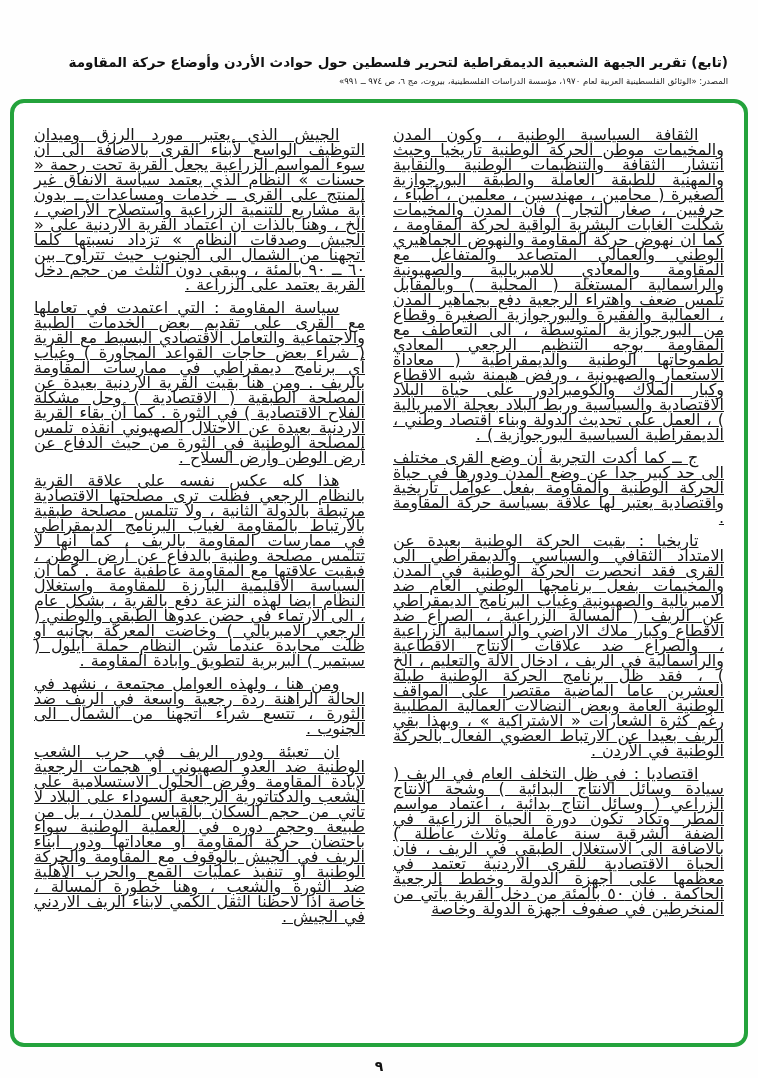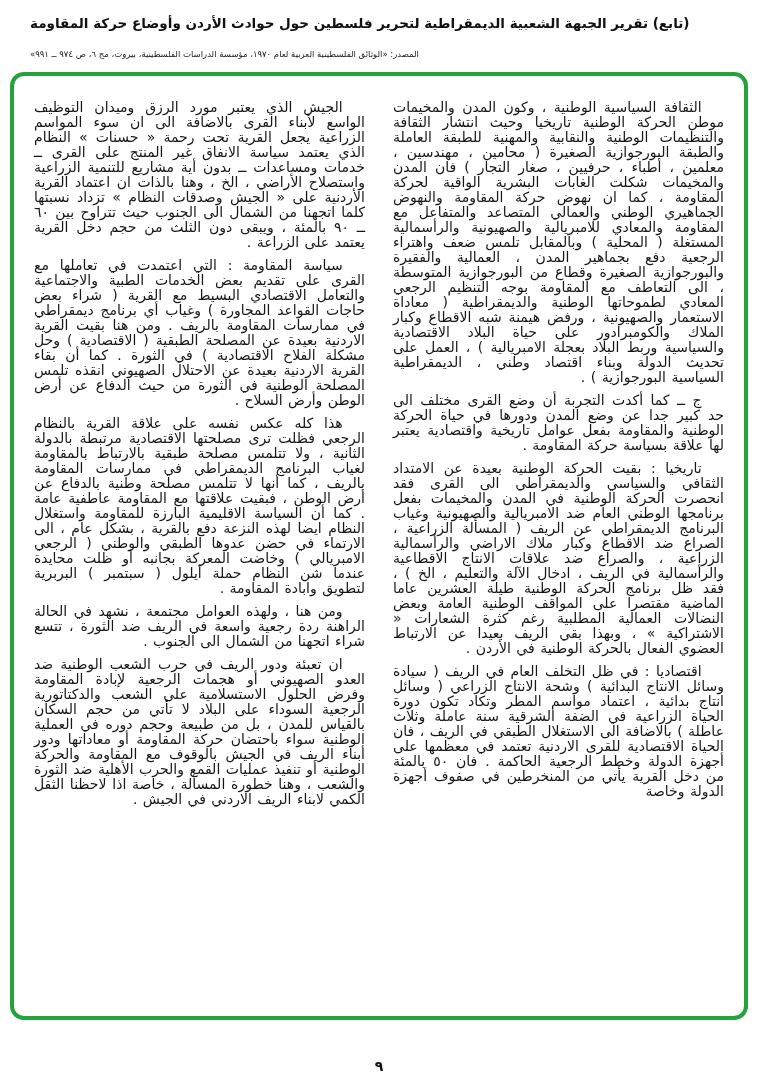--- a/index.html
+++ b/index.html
@@ -14,32 +14,32 @@
   }
   .scan {
     position: relative;
     width: 758px;
     height: 1078px;
     direction: rtl;
     background: #fefefe;
     overflow: hidden;
   }
   .header {
-    padding-top: 15px;
-    text-align: left;
+    padding-top: 54px;
+    text-align: right;
   }
   .title {
     font-size: 13.5px;
     font-weight: bold;
     letter-spacing: 0;
     color: #111;
     padding: 0 30px;
   }
   .source {
-    margin-top: 18px;
+    margin-top: 6px;
     font-size: 8.5px;
     color: #222;
     padding: 0 30px;
   }
   .frame {
     margin: 13px 10px 0 10px;
     height: 948px;
     border: 4px solid var(--accent);
     border-radius: 14px;
     padding: 24px 20px 20px 20px;
@@ -51,26 +51,27 @@
     flex-direction: row;
     gap: 28px;
     height: 100%;
   }
   .col {
     flex: 1 1 0;
     min-width: 0;
   }
   .col p {
     margin: 0 0 8px 0;
-    font-size: 14px;
+    font-size: 16px;
     line-height: 15px;
     text-align: justify;
     text-indent: 1.6em;
     word-spacing: 1px;
     color: #161616;
+    text-decoration: underline;
   }
   .pageno {
     position: absolute;
     bottom: 4px;
     left: 0;
     right: 0;
     text-align: center;
     font-size: 14px;
     font-weight: bold;
     color: #111;

